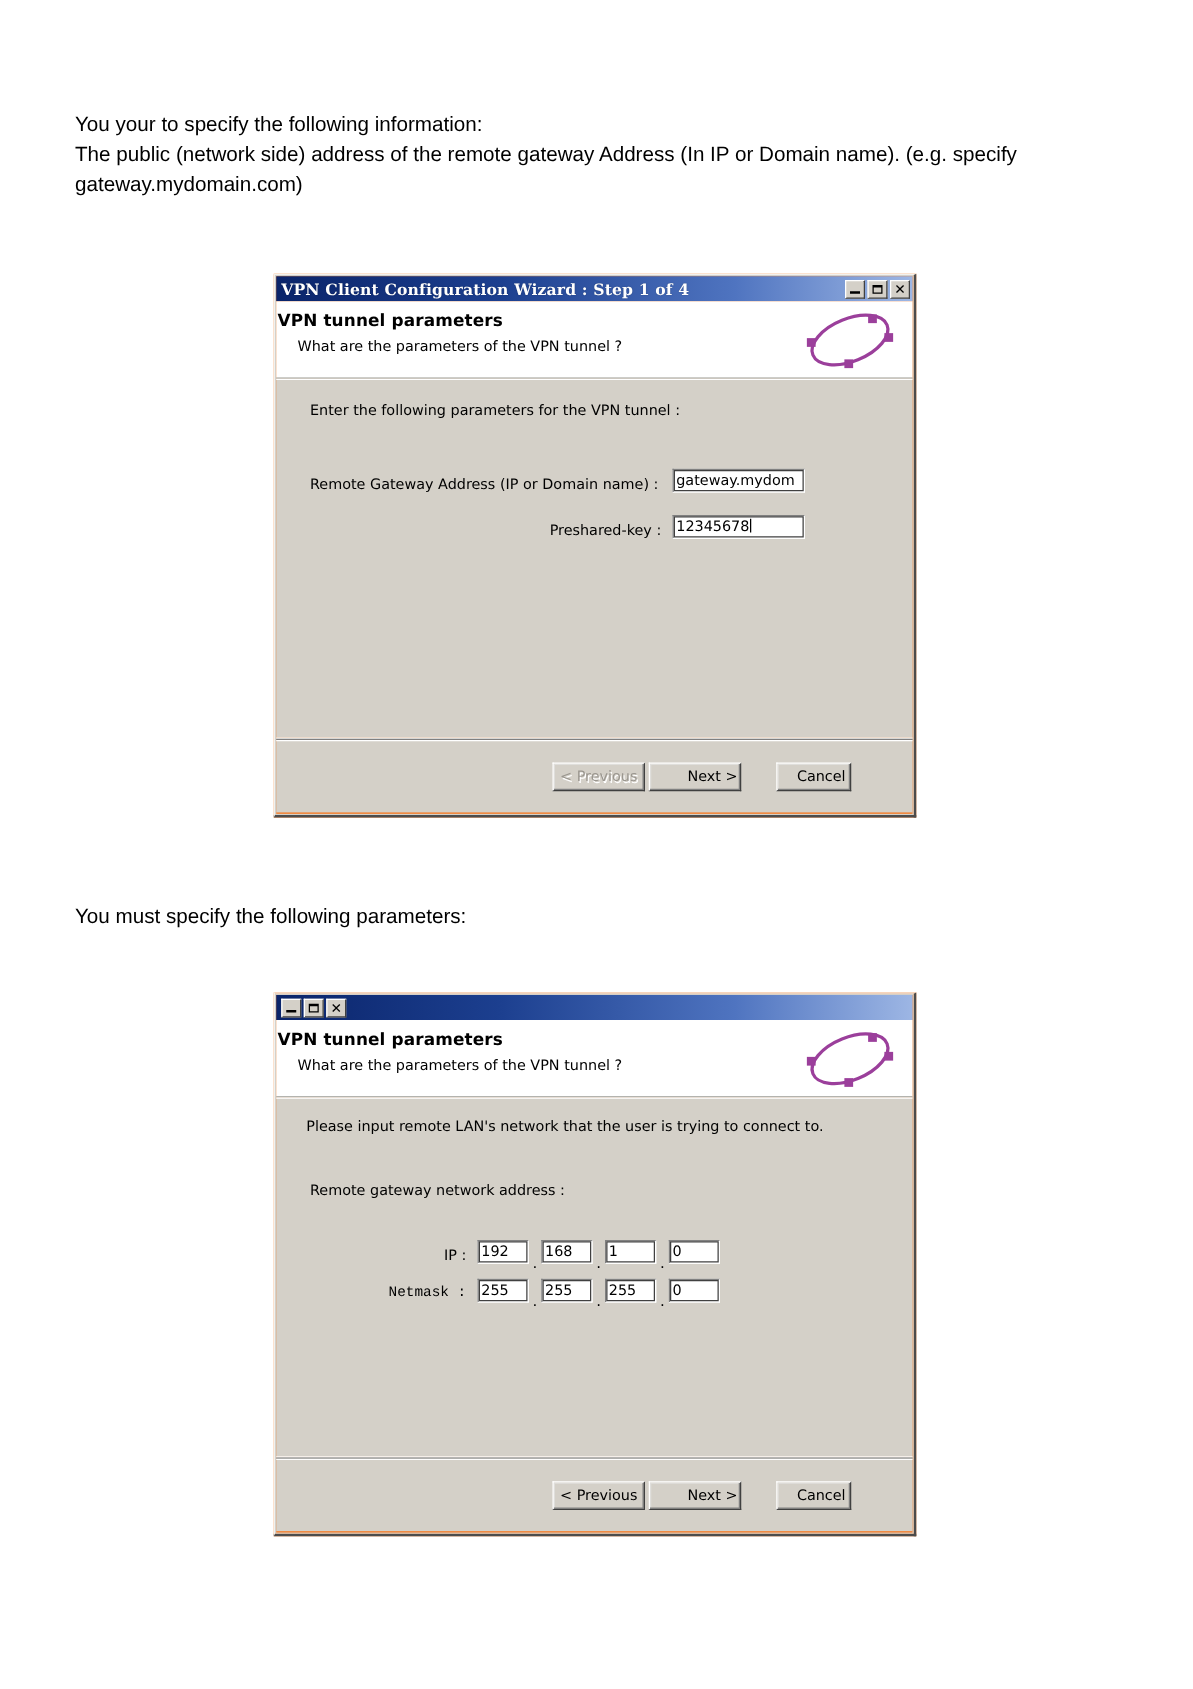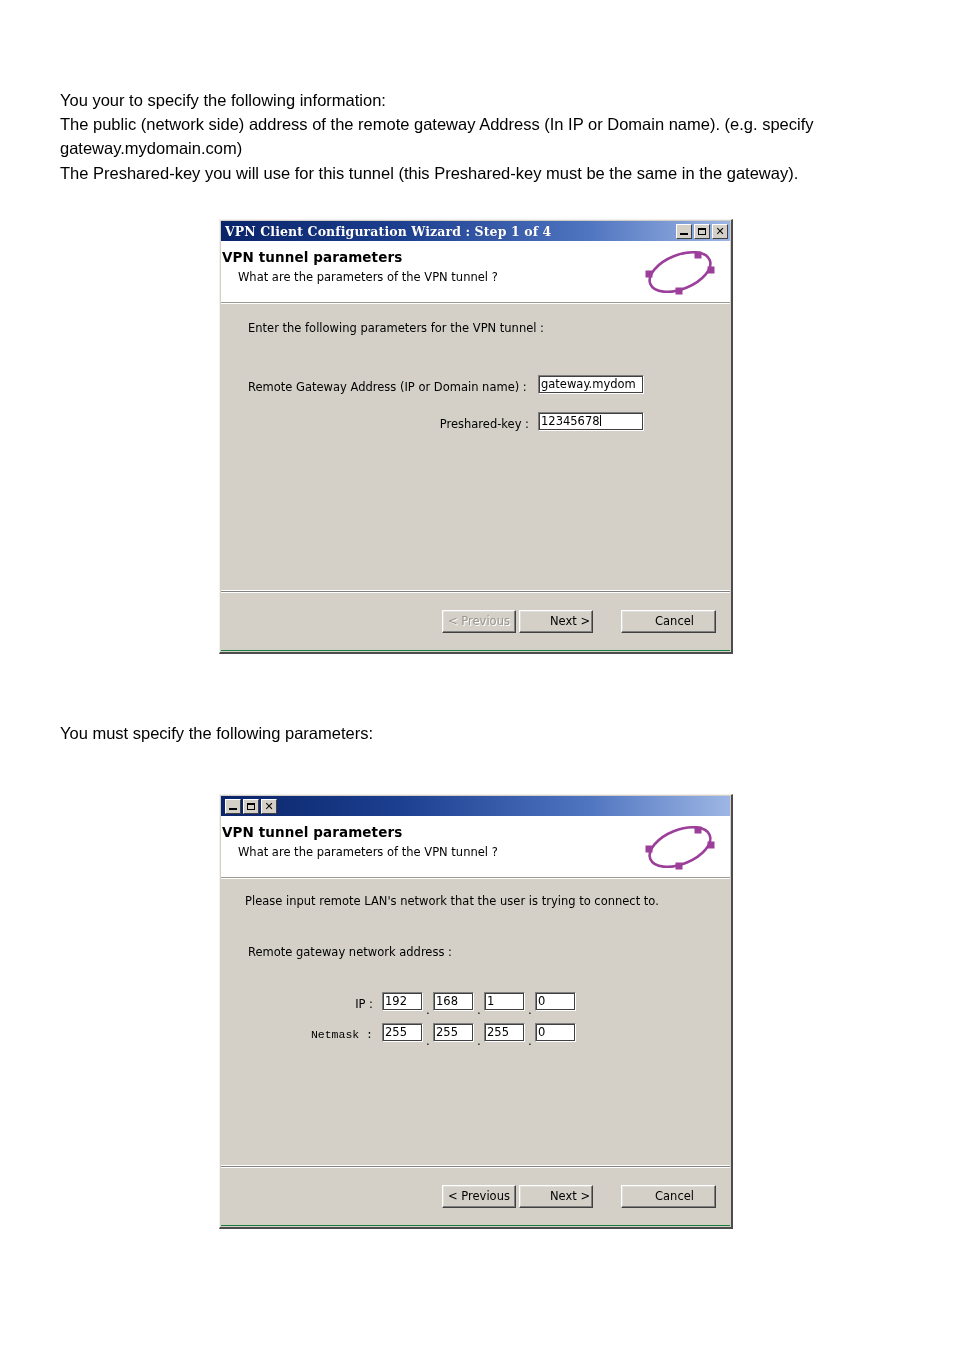--- a/index.html
+++ b/index.html
@@ -32,21 +32,21 @@
   .just { text-align: justify; }
   .just-last { text-align: left; }
 
   #para-one { top: 88px; }
   #para-two { top: 721px; }
 
   
   .dialog {
     position: absolute;
     width: 514px;
-    background: #15803d;
+    background: #f97316;
     border-top: 1px solid #f2f1ee;
     border-left: 1px solid #f2f1ee;
     border-right: 2px solid #4c4c4c;
     border-bottom: 2px solid #4c4c4c;
     box-sizing: border-box;
     font-family: "DejaVu Sans", sans-serif;
   }
   #dialog-step1 { left: 219px; top: 219px; height: 435px; }
   #dialog-step2 { left: 219px; top: 794px; height: 435px; }
 
@@ -238,29 +238,28 @@
     line-height: 21px;
     cursor: default;
     user-select: none;
   }
   .btn.disabled {
     color: #9a968f;
     text-shadow: 1px 1px 0 #ffffff;
   }
   .btn-prev { left: 221px; width: 74px; }
   .btn-next { left: 298px; width: 74px; padding-left: 28px; }
-  .btn-cancel { left: 400px; width: 95px; padding-left: 12px; }
+  .btn-cancel { left: 400px; width: 60px; padding-left: 12px; }
 </style>
 </head>
 <body>
 
 <div class="doc-para" id="para-one">
   <p class="just-last">You your to specify the following information:</p>
   <p class="just-last">The public (network side) address of the remote gateway Address (In IP or Domain name). (e.g. specify gateway.mydomain.com)</p>
-  <p class="just">The Preshared-key you will use for this tunnel (this Preshared-key must be the same in the gateway).</p>
 </div>
 
 <div class="dialog" id="dialog-step1">
   <div class="dialog-inner">
 
     <div class="titlebar">
       <span class="titlebar-text">VPN Client Configuration Wizard : Step 1 of 4</span>
       <span class="win-buttons">
         <span class="win-btn">
             <span class="g-min"></span>

